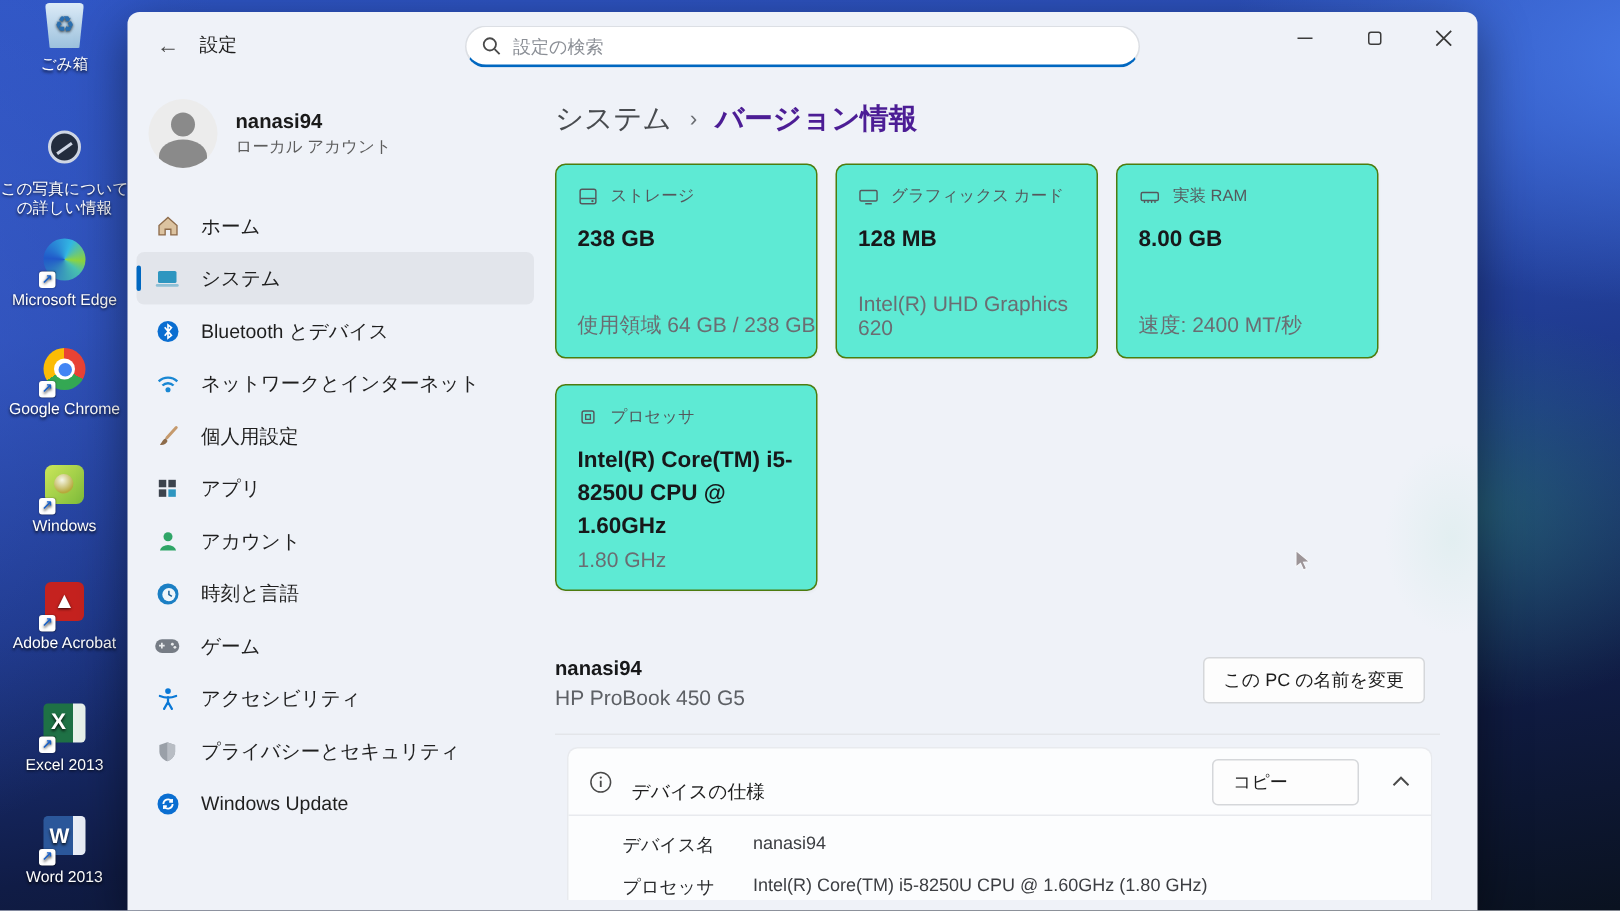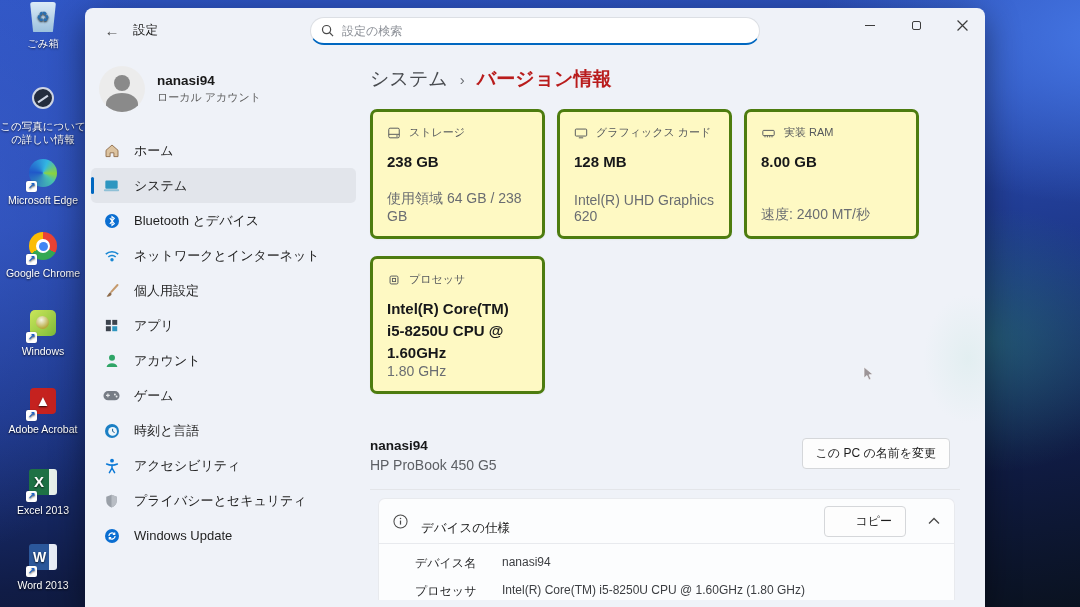--- a/index.html
+++ b/index.html
@@ -74,44 +74,44 @@
   .nav-item.selected { background:rgba(0,0,0,.05); }
   .accent-bar { position:absolute; left:0; top:9px; width:3px; height:17px; border-radius:2px; background:#0067c0; }
   .nav-ico { width:17px; height:17px; flex:0 0 auto; display:flex; align-items:center; justify-content:center; }
   .nav-label { margin-left:14px; font-size:13px; color:#1f1f1f; white-space:nowrap; }
 
   
   .content { position:absolute; left:285px; top:44px; width:590px; bottom:0; }
   .breadcrumb { margin-top:14px; font-size:19px; display:flex; align-items:center; }
   .crumb-parent { color:#494c50; font-weight:normal; }
   .crumb-sep { color:#6a6d72; margin:0 12px; font-size:15px; }
-  .crumb-current { color:#b91c1c; font-weight:bold;font-family:Liberation Serif, serif; }
+  .crumb-current { color:#4c1d95; font-weight:bold;font-family:Liberation Serif, serif; }
 
   .cards-row { margin-top:17px; display:flex; gap:12px; }
-  .card { width:175px; height:130px; background:#fef9c3; border:3px solid #4d7c0f; border-radius:7px;
+  .card { width:175px; height:130px; background:#5eead4; border:1px solid #4d7c0f; border-radius:7px;
     padding:13px 14px; position:relative; box-shadow:0 1px 2px rgba(0,0,0,.03); }
   .card-head { display:flex; align-items:center; gap:8px; font-size:11px; color:#55585c; }
   .card-value { margin-top:11px; font-size:15px; font-weight:bold; color:#17181a; line-height:1.45; }
   .card-detail { position:absolute; left:14px; bottom:12px; font-size:14px; color:#6a6d72; }
   .card.cpu { height:138px; }
 
   .device-row { margin-top:44px; display:flex; align-items:flex-start; }
   .device-name { font-size:13.5px; font-weight:bold; color:#17181a; }
   .device-model { font-size:14px; color:#5d6065; margin-top:4px; }
   .btn { background:#fdfdfd; border:1px solid #d5d7da; border-radius:4px; font-size:12px; color:#1c1c1c;
     padding:6px 13px; font-family:inherit; }
   .rename-btn { margin-left:auto; margin-right:10px; }
 
   .hr { margin-top:16px; height:1px; background:#e3e5e9; }
 
   .specs-card { margin-top:8px; margin-left:8px; width:577px; background:#fcfdfe; border:1px solid #e8eaee;
     border-bottom:none; border-radius:7px 7px 0 0; }
   .specs-head { height:44px; display:flex; align-items:center; padding:0 14px; }
   .specs-title { margin-left:13px; font-size:12.5px; color:#1c1c1c;margin-top:15px; }
-  .copy-btn { margin-left:auto; margin-right:22px; width:82px; text-align:right; }
+  .copy-btn { margin-left:auto; margin-right:22px; width:98px; text-align:left; }
   .chevron { color:#4a4a4a; }
   .specs-divider { height:1px; background:#e8eaee; }
   .specs-body { padding:11px 14px 0 36px; }
   .spec-row { display:flex; font-size:12px; margin-bottom:11px; }
   .spec-label { width:87px; flex:0 0 auto; color:#2a2b2d; }
   .spec-value { color:#3c3e42; }
 
   .smudge { position:absolute; right:-28px; top:286px; width:90px; height:130px; border-radius:50%;
     background:radial-gradient(ellipse at center, rgba(225,238,240,.9), rgba(225,238,240,0) 70%); }
 
@@ -276,38 +276,38 @@
         <span class="nav-ico">
           <svg width="16" height="16" viewBox="0 0 16 16">
               <circle cx="8" cy="4.8" r="3" fill="#2fa567"></circle>
               <path d="M2.6 14 a5.5 4.6 0 0 1 10.8 0 Z" fill="#2fa567"></path>
             </svg>
         </span>
         <span class="nav-label">アカウント</span>
       </div>
       <div class="nav-item">
         <span class="nav-ico">
+          <svg width="16" height="16" viewBox="0 0 16 16">
+              <circle cx="8" cy="8" r="7" fill="#1b7fc4"></circle>
+              <circle cx="8.6" cy="8.4" r="4.4" fill="#eef6fb"></circle>
+              <path d="M8.6 5.8 V8.4 L10.6 9.6" stroke="#1b5f94" stroke-width="1" fill="none"></path>
+            </svg>
+        </span>
+        <span class="nav-label">時刻と言語</span>
+      </div>
+      <div class="nav-item">
+        <span class="nav-ico">
           <svg width="18" height="12" viewBox="0 0 18 12">
               <rect x="0.5" y="0.8" width="17" height="9.8" rx="4.9" fill="#767c85"></rect>
               <path d="M5.2 3.4 v4 M3.2 5.4 h4" stroke="#e8eaec" stroke-width="1.2"></path>
               <circle cx="12.6" cy="4.4" r="1" fill="#e8eaec"></circle>
               <circle cx="14.4" cy="6.6" r="1" fill="#e8eaec"></circle>
             </svg>
         </span>
         <span class="nav-label">ゲーム</span>
-      </div>
-      <div class="nav-item">
-        <span class="nav-ico">
-          <svg width="16" height="16" viewBox="0 0 16 16">
-              <circle cx="8" cy="8" r="7" fill="#1b7fc4"></circle>
-              <circle cx="8.6" cy="8.4" r="4.4" fill="#eef6fb"></circle>
-              <path d="M8.6 5.8 V8.4 L10.6 9.6" stroke="#1b5f94" stroke-width="1" fill="none"></path>
-            </svg>
-        </span>
-        <span class="nav-label">時刻と言語</span>
       </div>
       <div class="nav-item">
         <span class="nav-ico">
           <svg width="16" height="16" viewBox="0 0 16 16">
               <circle cx="8" cy="2.7" r="1.9" fill="#0a78d6"></circle>
               <path d="M2.6 6 a14 14 0 0 0 10.8 0 M8 6.8 V10 M8 10 L5.4 14.6 M8 10 L10.6 14.6" stroke="#0a78d6" stroke-width="1.5" fill="none" stroke-linecap="round"></path>
             </svg>
         </span>
         <span class="nav-label">アクセシビリティ</span>
       </div>

